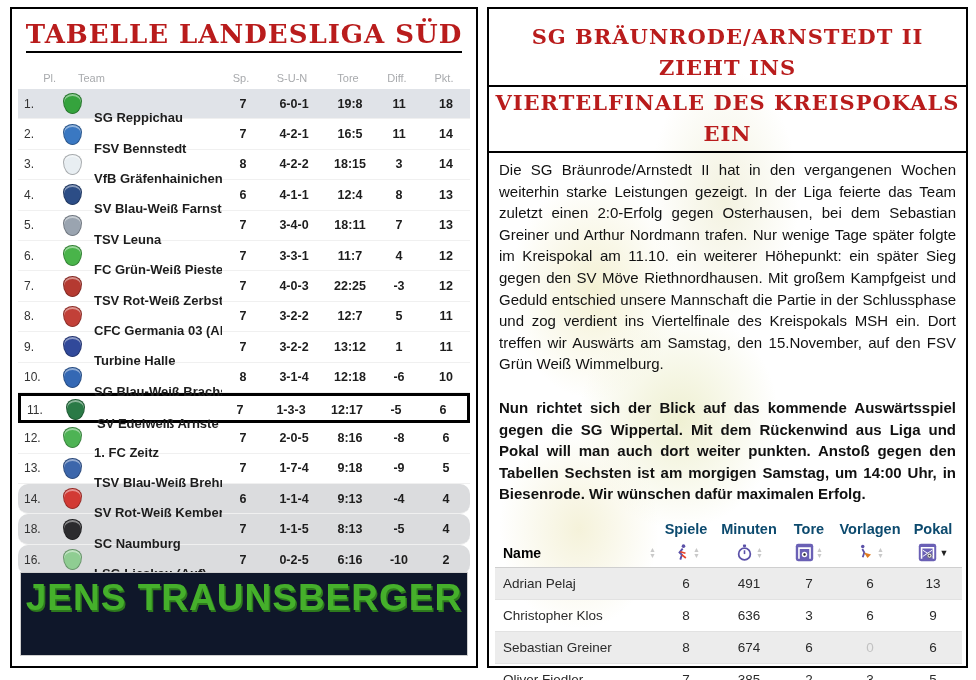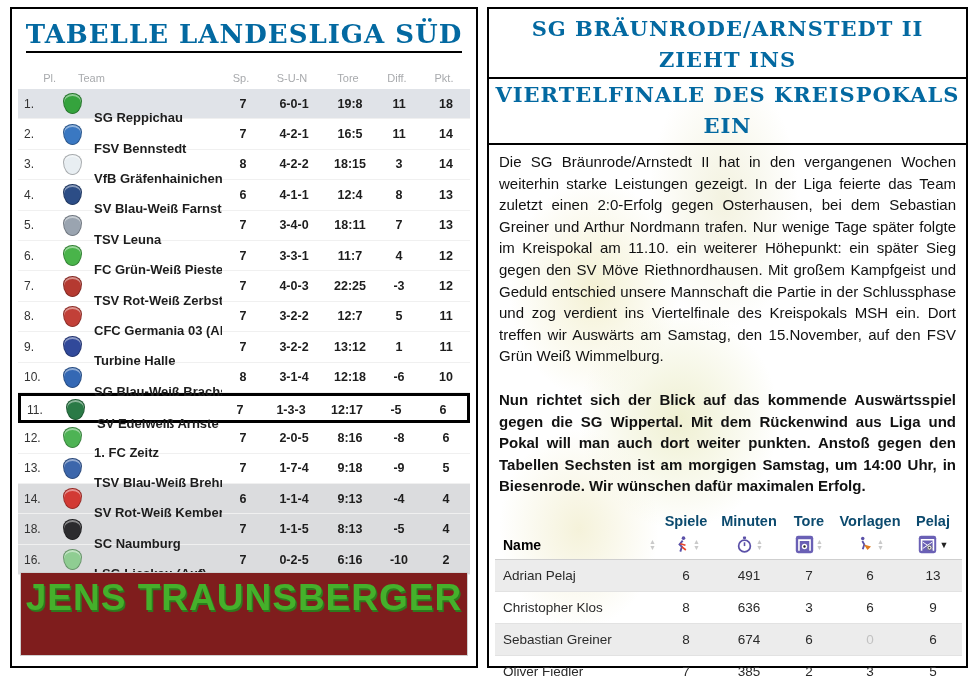--- a/index.html
+++ b/index.html
@@ -3,43 +3,43 @@
 <meta charset="utf-8">
 <style>
   html,body{margin:0;padding:0;background:#fff;}
   body{width:976px;height:680px;position:relative;font-family:"Liberation Sans",sans-serif;overflow:hidden;}
 
   .panel{position:absolute;top:7px;height:661px;border:2.5px solid #000;background:#fff;box-sizing:border-box;}
   #left-panel{left:10px;width:468px;}
   #right-panel{left:487px;width:481px;}
 
   
-  .bl-title{font-family:"DejaVu Serif",serif;font-weight:bold;text-align:center;letter-spacing:1px;color:#0369a1;}
+  .bl-title{font-family:"DejaVu Serif",serif;font-weight:bold;text-align:center;letter-spacing:1px;color:#b91c1c;}
   #left-title{margin:10px auto 2px;font-size:26px;}
   #left-title span, .rt-line span{display:inline-block;border-bottom:2.5px solid #000;padding-bottom:2px;}
-  #right-title{margin:4px auto 4px;font-size:21px;line-height:31px;}
+  #right-title{margin:12px auto 4px;font-size:21px;line-height:31px;}
 
   
   .ltable{margin:14px 6px 0 6px;position:relative;}
   .lhead,.lrow{display:grid;grid-template-columns:36px 36px 1fr 42px 60px 52px 46px 48px;align-items:center;}
   .lhead{color:#a8aaad;font-size:11px;height:22px;padding:0 2px;}
   .lhead .h{text-align:center;}
   .lhead .h-pl{text-align:right;padding-left:6px;}
   .lhead .h-team{text-align:left;grid-column:2/4;padding-left:22px;}
   .lrow{height:30.4px;font-size:13px;color:#1d1d1d;border-bottom:1px solid #f0f0f0;box-sizing:border-box;}
   .lrow .pl{font-size:12px;color:#333;padding-left:6px;}
   .lrow .team{font-weight:700;padding-left:4px;white-space:nowrap;overflow:hidden;margin-top:28px;}
   .lrow .num{font-weight:700;text-align:center;font-size:12.5px;}
   .lrow .logo{width:17px;height:19px;margin:0 auto;border-radius:50% 50% 50% 50% / 38% 38% 62% 62%;border:1px solid rgba(0,0,0,.28);box-shadow:inset 0 2px 0 rgba(255,255,255,.45);}
   .row-top{background:#e0e3e8;}
-  .row-releg{background:#dbdcde;}
+  .row-releg{background:#dbdcde;border-radius:10px;}
   .row-hl{border:3px solid #000 !important;}
 
   
-  #sponsor{position:absolute;left:8px;right:8px;bottom:10px;height:82px;background:#7f1d1d;border:1px solid #cfcfcf;text-align:center;}
+  #sponsor{position:absolute;left:8px;right:8px;bottom:10px;height:82px;background:#0f172a;border:1px solid #cfcfcf;text-align:center;}
   #sponsor .s1{font-size:37px;font-weight:bold;color:#45b02b;letter-spacing:1px;margin-top:4px;text-shadow:1.5px 1.5px 0 #2d7a1d;font-family:"Liberation Sans",sans-serif;}
   #sponsor .s2{font-size:21px;font-weight:bold;color:#45b02b;letter-spacing:2px;margin-top:2px;text-shadow:1px 1px 0 #2d7a1d;}
 
   
   .wm{position:absolute;border-radius:50%;pointer-events:none;z-index:0;}
   .rp-content{position:relative;z-index:1;}
   .para{margin:6px 10px 0 10px;font-size:15px;line-height:21.6px;text-align:justify;color:#111;}
   .para.bold{font-weight:bold;margin-top:22px;}
 
   
@@ -263,21 +263,21 @@
     <div class="para">Die SG Bräunrode/Arnstedt II hat in den vergangenen Wochen weiterhin starke Leistungen gezeigt. In der Liga feierte das Team zuletzt einen 2:0-Erfolg gegen Osterhausen, bei dem Sebastian Greiner und Arthur Nordmann trafen. Nur wenige Tage später folgte im Kreispokal am 11.10. ein weiterer Höhepunkt: ein später Sieg gegen den SV Möve Riethnordhausen. Mit großem Kampfgeist und Geduld entschied unsere Mannschaft die Partie in der Schlussphase und zog verdient ins Viertelfinale des Kreispokals MSH ein. Dort treffen wir Auswärts am Samstag, den 15.November, auf den FSV Grün Weiß Wimmelburg.</div>
     <div class="para bold">Nun richtet sich der Blick auf das kommende Auswärtsspiel gegen die SG Wippertal. Mit dem Rückenwind aus Liga und Pokal will man auch dort weiter punkten. Anstoß gegen den Tabellen Sechsten ist am morgigen Samstag, um 14:00 Uhr, in Biesenrode. Wir wünschen dafür maximalen Erfolg.</div>
 
     <div id="stats">
       <div class="sgrid slabels">
         <span></span>
         <span class="cl">Spiele</span>
         <span class="cl">Minuten</span>
         <span class="cl">Tore</span>
         <span class="cl">Vorlagen</span>
-        <span class="cl">Pelaj</span>
+        <span class="cl">Pokal</span>
       </div>
 
       <div class="sgrid sheadrow">
         <span class="namehead">
           <span>Name</span>
           <span class="sorter">
               <span>▲</span>
               <span>▼</span>
             </span>
         </span>

